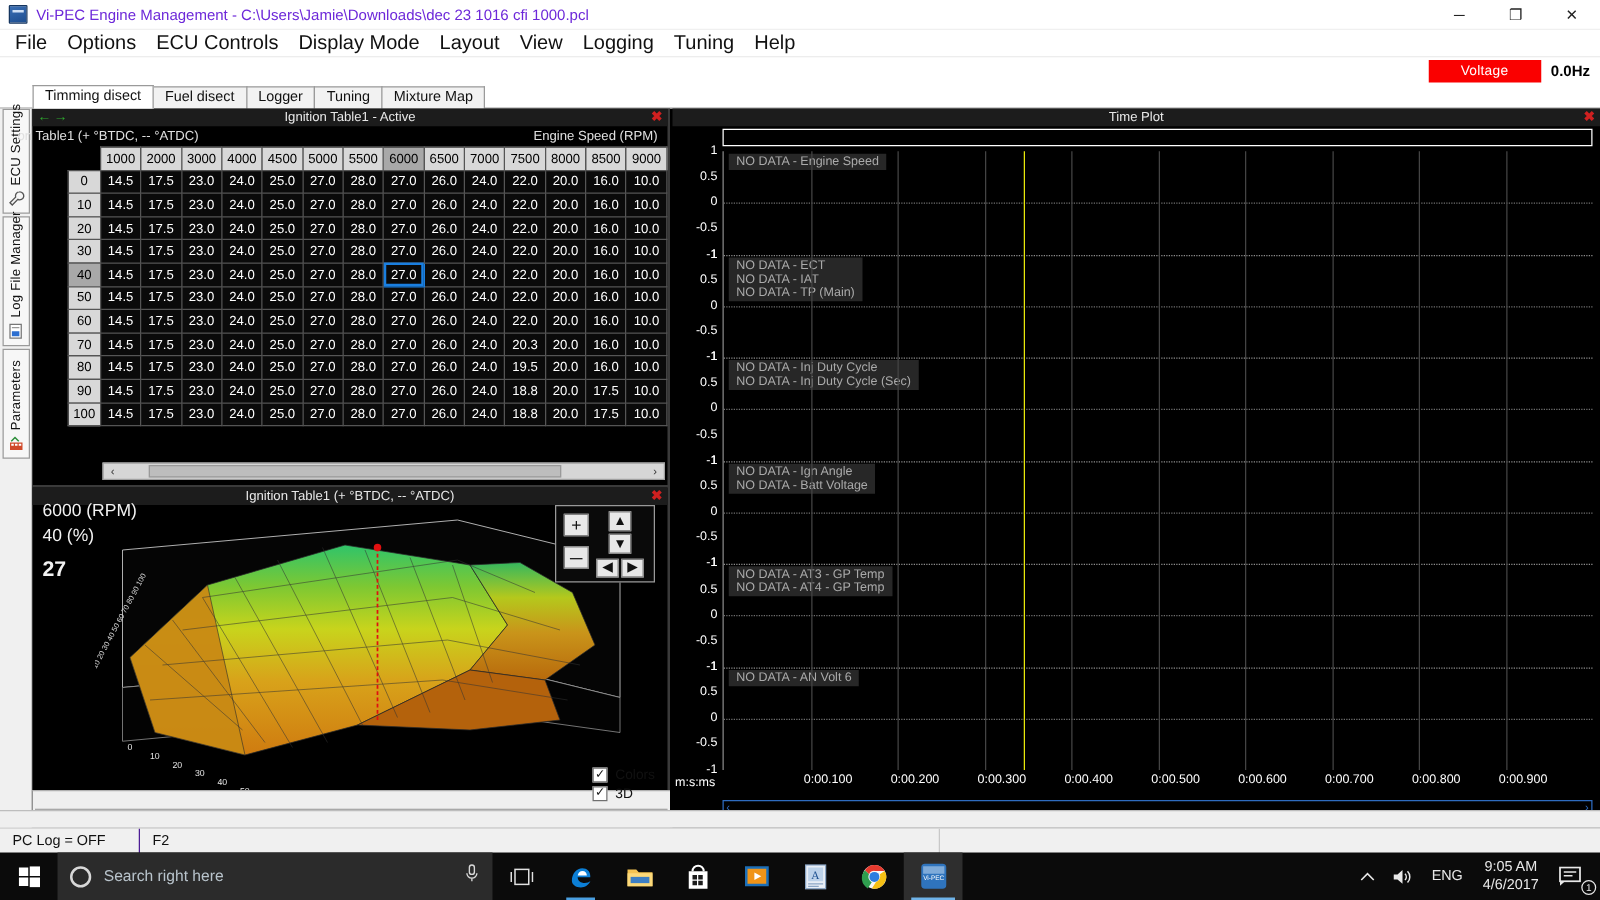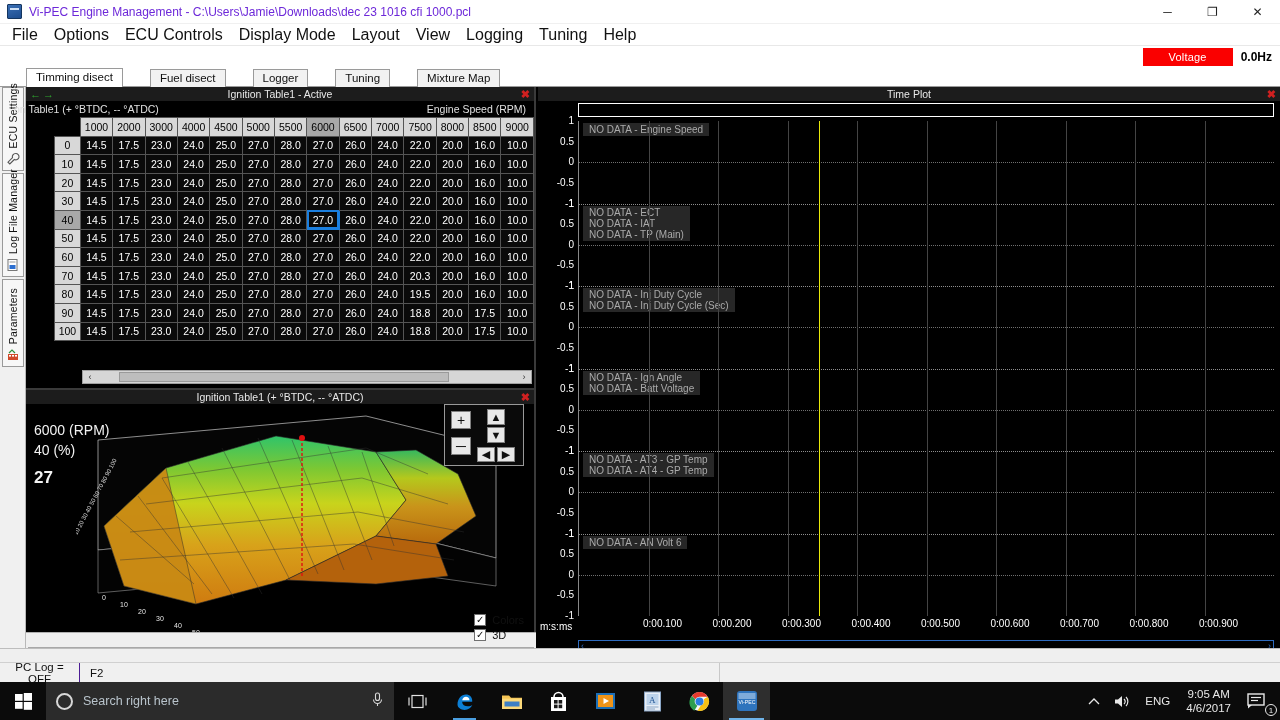--- a/index.html
+++ b/index.html
@@ -48,21 +48,21 @@
   }
   #offline-badge {
     background: #fa0000; color: #ffffff; font-size: 11px;
     padding: 3px 26px; letter-spacing: .2px;
   }
   #hz-text { font-size: 12px; color: #000; font-weight: bold; }
 
   
   #tabbar {
     height: 19px; background: #ffffff; display: flex; align-items: flex-end;
-    padding-left: 26px; border-bottom: 1px solid #9a9a9a; gap: 28px;
+    padding-left: 26px; border-bottom: 1px solid #9a9a9a;
   }
   .tab {
     font-size: 11.5px; color: #111; padding: 2px 9px 3px 9px;
     border: 1px solid #9a9a9a; border-bottom: none; background: #f2f2f2;
     margin-right: -1px; position: relative; top: 1px;
   }
   .tab.active { background: #ffffff; top: 1px; padding-bottom: 4px; z-index:2; }
 
   
   #shell {
@@ -146,21 +146,21 @@
     position: absolute; left: 36px; top: 1px; width: 330px; height: 10px;
     background: #bdbdbd; border: 1px solid #9a9a9a;
   }
 
   
   #g3d-panel {
     position: absolute; left: 0; top: 301px; width: 510px; height: 274px;
     background: #000; border-right: 2px solid #3a3a3a; border-top:2px solid #3a3a3a;
   }
   #g3d-readout {
-    position: absolute; left: 8px; top: 30px; color: #f2f2f2;
+    position: absolute; left: 8px; top: 8px; color: #f2f2f2;
     font-size: 14px; line-height: 20px;
   }
   #g3d-big { font-size: 17px; font-weight: bold; margin-top: 8px; }
   #g3d-ctrl {
     position: absolute; right: 10px; top: 14px; width: 80px; height: 62px;
     border: 1px solid #999; background: #0a0a0a;
   }
   .sqbtn {
     position: absolute; background: #e8e8e8; border: 1px solid #808080;
     display: flex; align-items: center; justify-content: center;
@@ -248,21 +248,21 @@
   #hsplit {
     position: absolute; left: 0; top: 648px; width: 1280px; height: 14px;
     background: #efefef; border-top: 1px solid #bdbdbd;
   }
   #statusbar {
     position: absolute; left: 0; top: 662px; width: 1280px; height: 20px;
     background: #f0f0f0; border-top: 1px solid #d0d0d0;
     display: flex; align-items: center; font-size: 11.5px; color: #111;
   }
   .sb-cell { padding: 0 10px; height: 20px; display:flex; align-items:center; }
-  #sb-pclog { width: 80px; border-right: 1px solid #4c1d95; text-align: center; }
+  #sb-pclog { width: 112px; border-right: 1px solid #4c1d95; }
   #sb-f2 { width: 640px; border-right: 1px solid #c8c8c8; }
 
   
   #taskbar {
     position: absolute; left: 0; top: 682px; width: 1280px; height: 38px;
     background: #0b0b0b; display: flex; align-items: center;
   }
   #start-btn {
     width: 46px; height: 38px; display: flex; align-items: center;
     justify-content: center;

